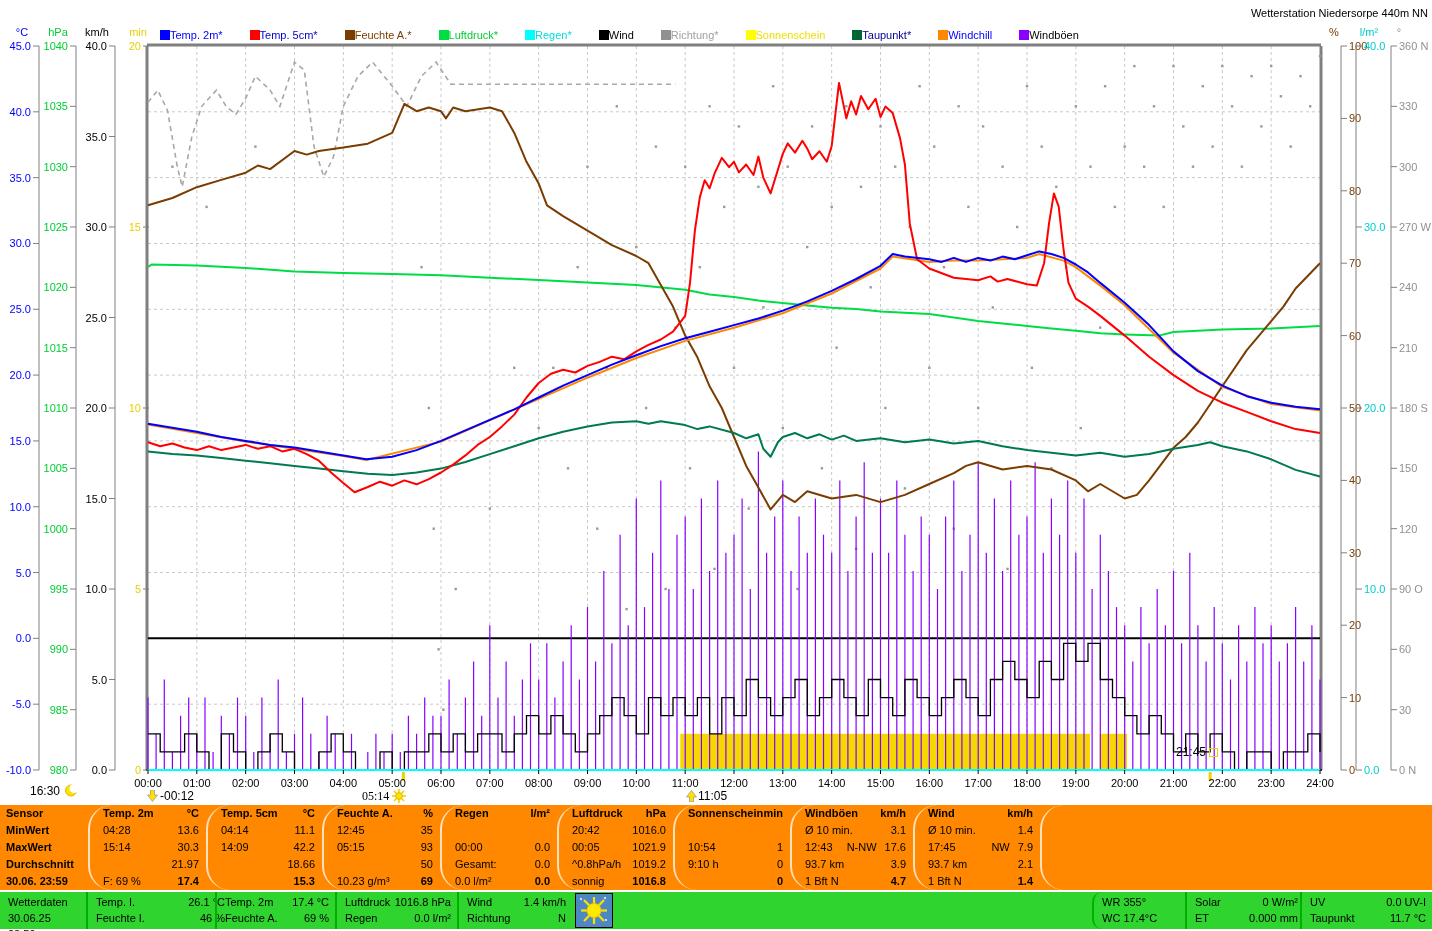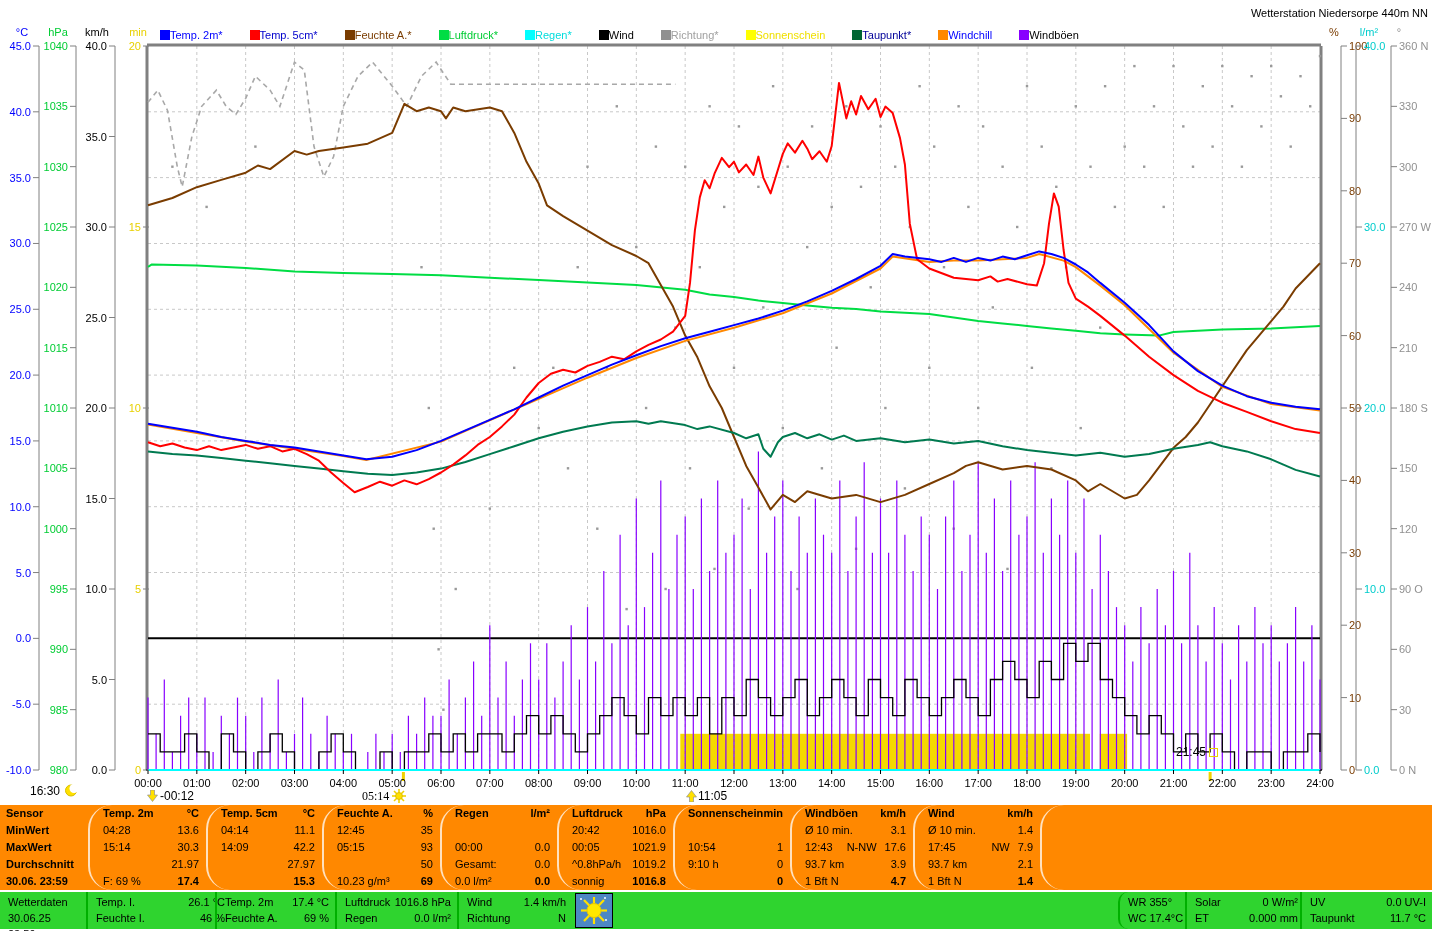--- a/index.html
+++ b/index.html
@@ -695,21 +695,21 @@
           <span class="">11.1</span>
         </div>
         <div class="st-row">
           <span class="lab">14:09</span>
           <span class="sp"></span>
           <span class="">42.2</span>
         </div>
         <div class="st-row">
           <span class="lab"></span>
           <span class="sp"></span>
-          <span class="">27.97</span>
+          <span class="">18.66</span>
         </div>
         <div class="st-row">
           <span class="lab"></span>
           <span class="sp"></span>
           <span class=" st-last">15.3</span>
         </div>
       </div>
       <div class="st-col" style="width: 118px;">
         <div class="st-row st-hdr">
           <span class="lab">Feuchte A.</span>
@@ -941,21 +941,21 @@
             <line x1="19" y1="4" x2="19" y2="31"></line>
             <line x1="6" y1="17.5" x2="32" y2="17.5"></line>
             <line x1="9" y1="7" x2="29" y2="28"></line>
             <line x1="29" y1="7" x2="9" y2="28"></line>
           </g>
           <circle cx="19" cy="17.5" r="7" fill="#ffe800" stroke="#e8c800"></circle>
           <rect x="5" y="5" width="2" height="2" fill="#cfe4f5"></rect>
           <rect x="30" y="26" width="2" height="2" fill="#cfe4f5"></rect>
           <rect x="29" y="4" width="2" height="2" fill="#cfe4f5"></rect>
         </svg></div>
-      <div class="sb-cell" style="left: 1118px; width: 92px; border-radius: 10px;">
+      <div class="sb-cell" style="left: 1092px; width: 92px; border-radius: 10px;">
         <div class="sb-line">
           <span>WR 355°</span>
           <span class="sp"></span>
         </div>
         <div class="sb-line">
           <span>WC 17.4°C</span>
           <span class="sp"></span>
         </div>
       </div>
       <div class="sb-cell" style="left: 1185px; width: 119px;">

